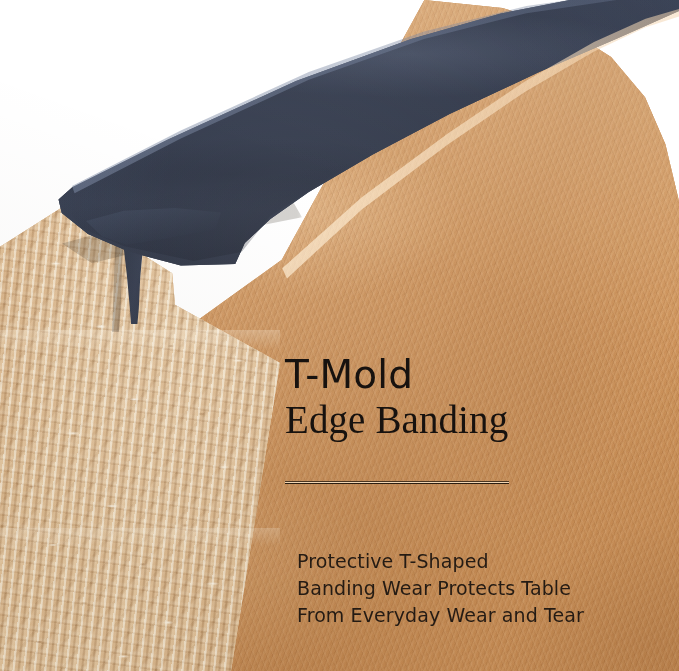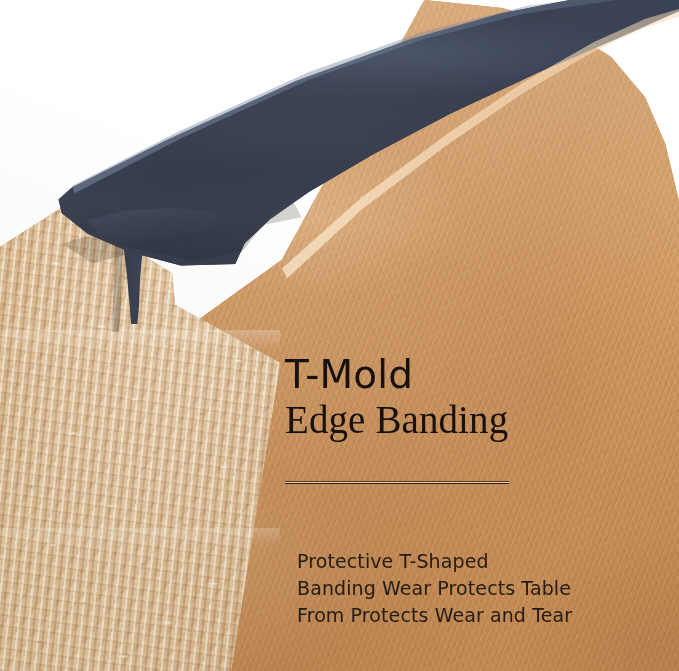--- a/index.html
+++ b/index.html
@@ -448,16 +448,16 @@
 
   <div class="overlay">
     <h1 class="headline"><span>T-Mold</span><span class="line2">Edge Banding</span></h1>
   </div>
 
   <div class="rule"></div>
 
   <p class="subhead">
     <span>Protective T-Shaped</span>
     <span>Banding Wear Protects Table</span>
-    <span>From Protects Wear and Tear</span>
+    <span>From Everyday Wear and Tear</span>
   </p>
 
 </div>
 
 </body></html>

